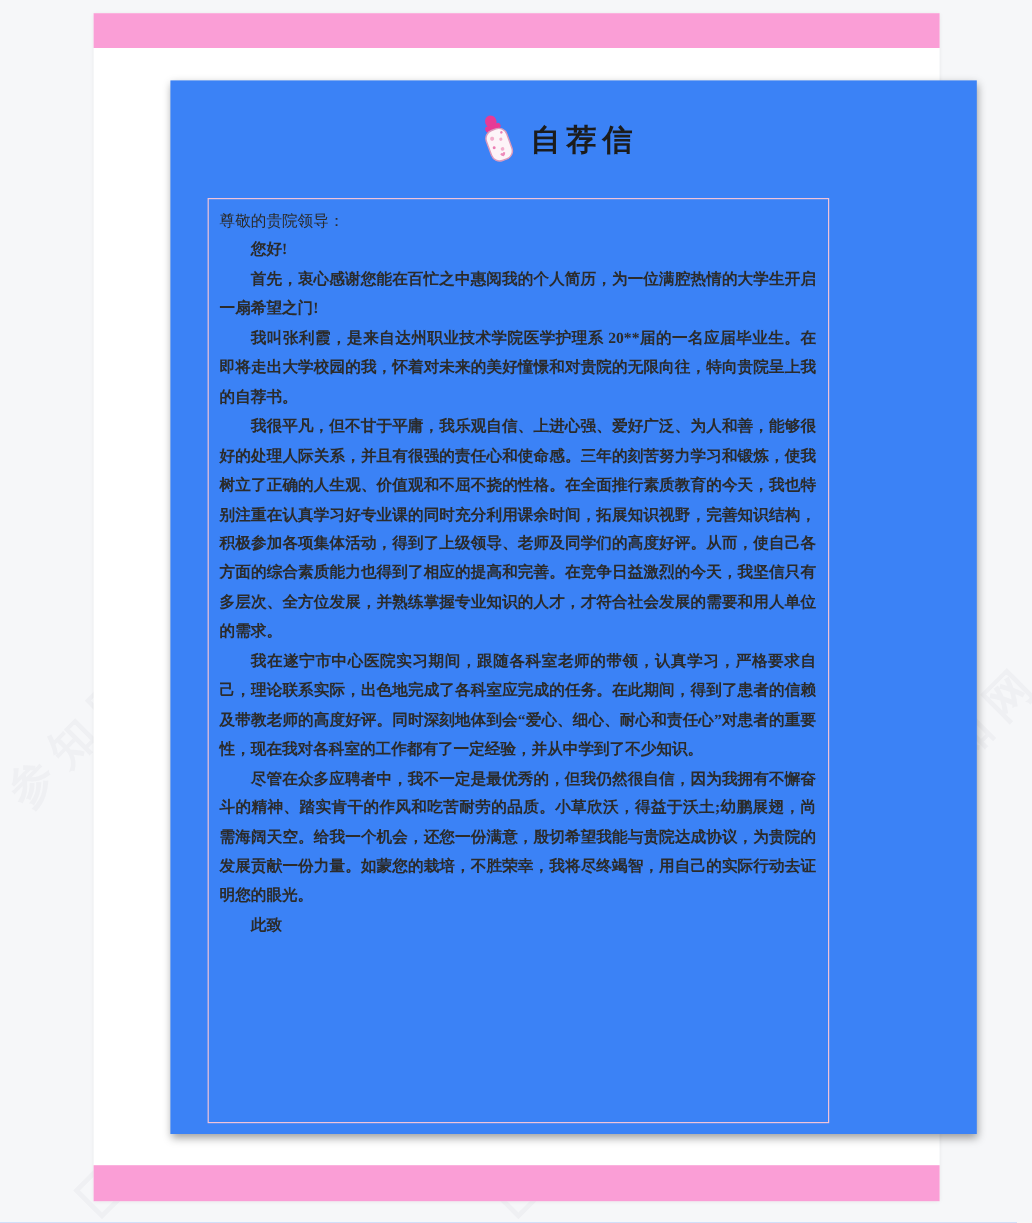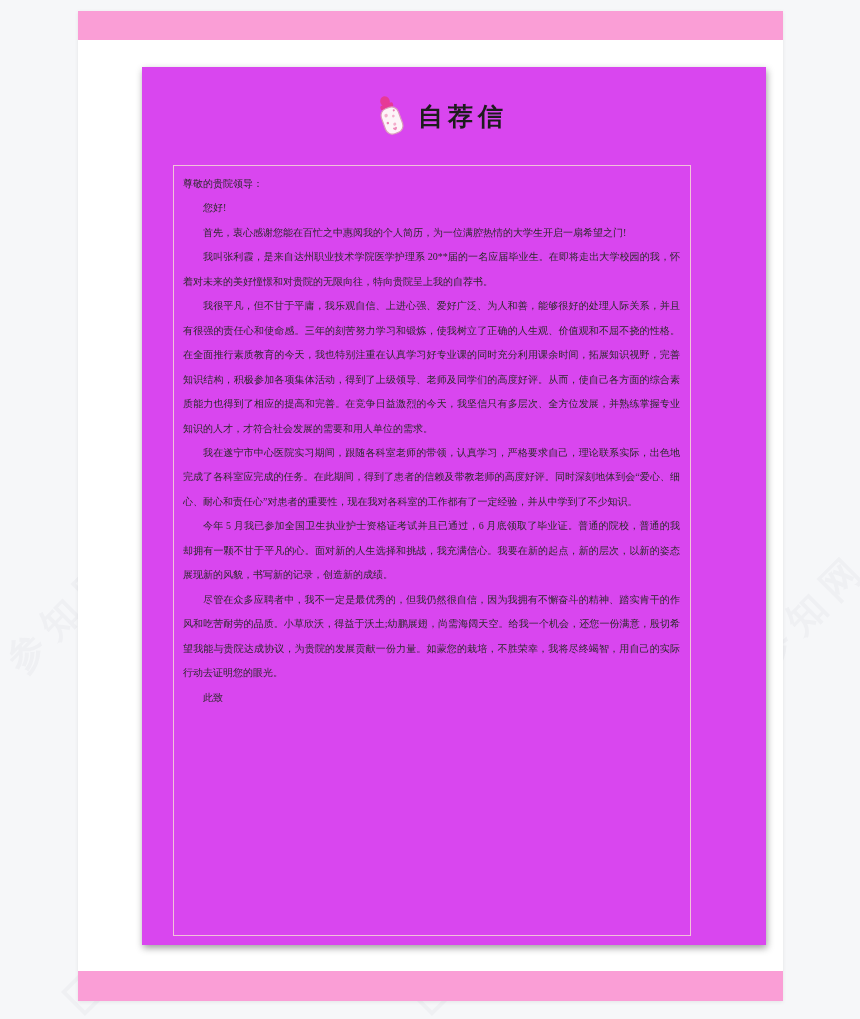--- a/index.html
+++ b/index.html
@@ -14,43 +14,43 @@
   .poster {
     position:absolute; left:78px; top:11px; width:705px; height:990px;
     background:#ffffff;
     box-shadow:0 1px 4px rgba(0,0,0,0.08);
   }
   .banner { position:absolute; left:0; width:100%; background:#fa9ed6; }
   .banner-top { top:0; height:29px; }
   .banner-bottom { bottom:0; height:30px; }
   
   .paper {
-    position:absolute; left:142px; top:67px; width:624px; height:878px;
-    background:#d946ef;
+    position:absolute; left:142px; top:67px; width:672px; height:878px;
+    background:#3b82f6;
     box-shadow:1px 3px 7px rgba(0,0,0,0.38);
   }
   .paper-header {
     position:absolute; left:0; top:26px; width:100%;
     display:flex; align-items:center; justify-content:center;
     padding-right:28px;
   }
   .bottle { width:38px; height:46px; margin-right:8px; flex:0 0 auto; }
   .doc-title {
     font-size:25px; font-weight:bold; color:#1c1c1c; letter-spacing:5px;
   }
   
   .letter-box {
     position:absolute; left:31px; top:98px; width:518px; height:771px;
     border:1px solid #f1c3d9;
     padding:6px 10px 0 9px;
-    font-size:10px; line-height:24.45px; color:#2b2b2b;
+    font-size:13px; line-height:24.45px; color:#2b2b2b;
     text-align:justify;
   }
   .salutation { text-indent:0; }
-  .para { text-indent:2em; }
+  .para { text-indent:2em;font-weight:bold; }
   .closing { text-indent:0; }
   .sign-block { margin-left:395px; margin-top:2px; line-height:25px; }
   .sign-line { white-space:nowrap; }
   
   .wm {
     position:absolute;
     font-family:"Liberation Sans","DejaVu Sans",sans-serif;
     font-size:38px; letter-spacing:10px; font-weight:bold;
     color:rgba(120,120,135,0.05);
     transform:rotate(-45deg);
@@ -98,18 +98,17 @@
     <div class="doc-title">自荐信</div>
   </div>
 
   <div class="letter-box">
     <p class="salutation">尊敬的贵院领导：</p>
     <p class="para">您好!</p>
     <p class="para">首先，衷心感谢您能在百忙之中惠阅我的个人简历，为一位满腔热情的大学生开启一扇希望之门!</p>
     <p class="para">我叫张利霞，是来自达州职业技术学院医学护理系 20**届的一名应届毕业生。在即将走出大学校园的我，怀着对未来的美好憧憬和对贵院的无限向往，特向贵院呈上我的自荐书。</p>
     <p class="para">我很平凡，但不甘于平庸，我乐观自信、上进心强、爱好广泛、为人和善，能够很好的处理人际关系，并且有很强的责任心和使命感。三年的刻苦努力学习和锻炼，使我树立了正确的人生观、价值观和不屈不挠的性格。在全面推行素质教育的今天，我也特别注重在认真学习好专业课的同时充分利用课余时间，拓展知识视野，完善知识结构，积极参加各项集体活动，得到了上级领导、老师及同学们的高度好评。从而，使自己各方面的综合素质能力也得到了相应的提高和完善。在竞争日益激烈的今天，我坚信只有多层次、全方位发展，并熟练掌握专业知识的人才，才符合社会发展的需要和用人单位的需求。</p>
     <p class="para">我在遂宁市中心医院实习期间，跟随各科室老师的带领，认真学习，严格要求自己，理论联系实际，出色地完成了各科室应完成的任务。在此期间，得到了患者的信赖及带教老师的高度好评。同时深刻地体到会“爱心、细心、耐心和责任心”对患者的重要性，现在我对各科室的工作都有了一定经验，并从中学到了不少知识。</p>
-    <p class="para">今年 5 月我已参加全国卫生执业护士资格证考试并且已通过，6 月底领取了毕业证。普通的院校，普通的我却拥有一颗不甘于平凡的心。面对新的人生选择和挑战，我充满信心。我要在新的起点，新的层次，以新的姿态展现新的风貌，书写新的记录，创造新的成绩。</p>
     <p class="para">尽管在众多应聘者中，我不一定是最优秀的，但我仍然很自信，因为我拥有不懈奋斗的精神、踏实肯干的作风和吃苦耐劳的品质。小草欣沃，得益于沃土;幼鹏展翅，尚需海阔天空。给我一个机会，还您一份满意，殷切希望我能与贵院达成协议，为贵院的发展贡献一份力量。如蒙您的栽培，不胜荣幸，我将尽终竭智，用自己的实际行动去证明您的眼光。</p>
     <p class="para">此致</p>
   </div>
 
 </div>
 
 </body></html>

